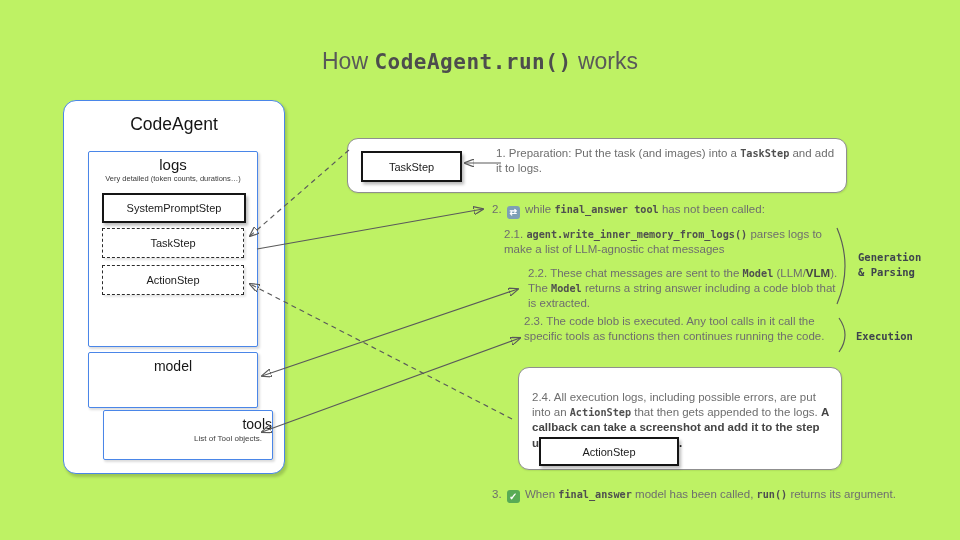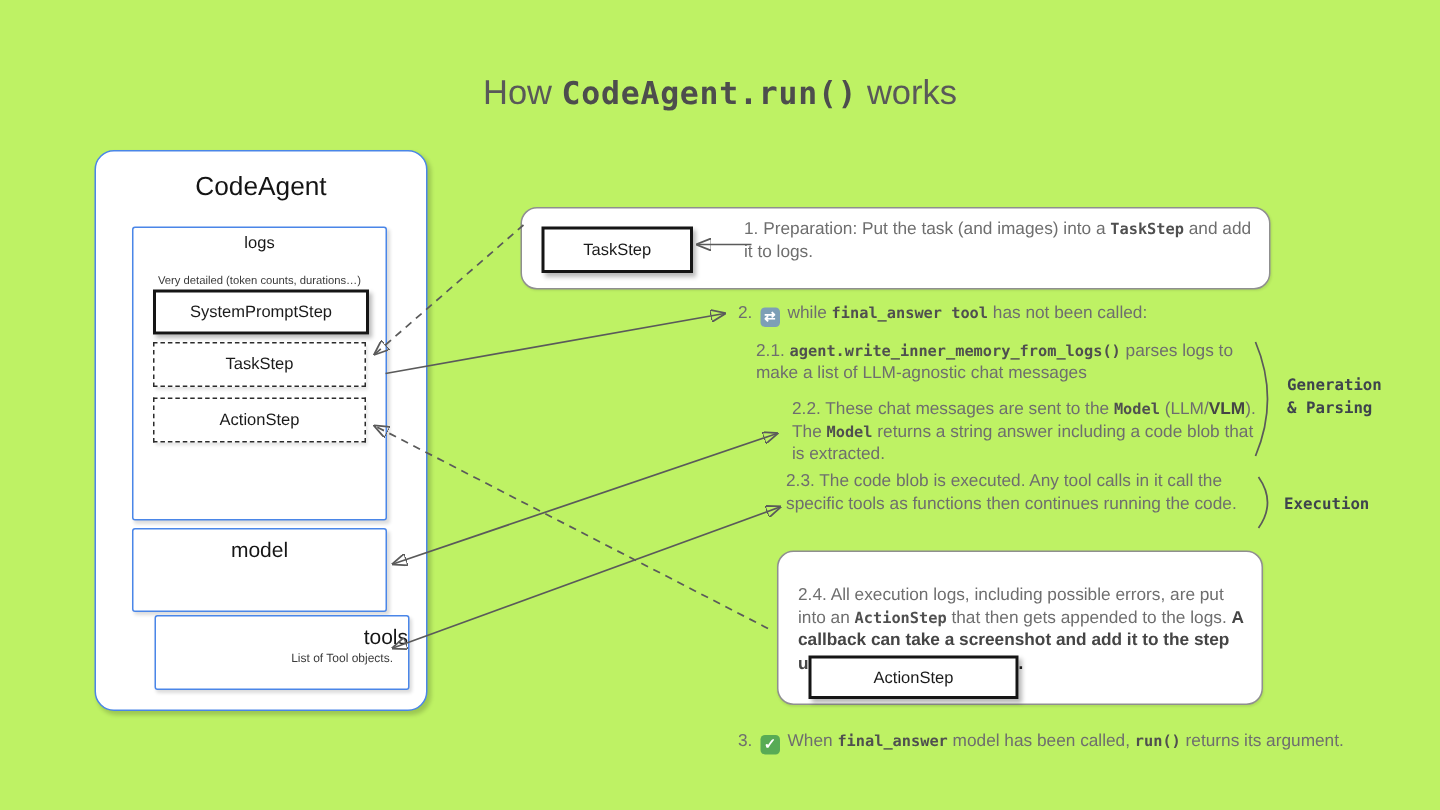--- a/index.html
+++ b/index.html
@@ -13,22 +13,22 @@
               color:#4d4d4d;letter-spacing:.5px;}
 
   
   .panel{position:absolute;left:63px;top:100px;width:220px;height:372px;background:#fff;
          border:1.6px solid #4a86e8;border-radius:13px;box-shadow:2px 2.5px 3px rgba(0,0,0,.18);}
   .panel-title{position:absolute;top:13px;left:0;width:100%;text-align:center;
                font-size:17.5px;color:#141414;}
   .bbox{position:absolute;background:#fff;border:1.5px solid #4a86e8;border-radius:2px;
         box-shadow:1.5px 2px 2.5px rgba(0,0,0,.14);text-align:center;}
   .logs-box{left:24px;top:50px;width:168px;height:194px;}
-  .logs-title{margin-top:4px;font-size:11px;color:#161616;}
-  .logs-sub{margin-top:14px;font-size:7.5px;color:#3a3a3a;}
+  .logs-title{margin-top:4px;font-size:15px;color:#161616;}
+  .logs-sub{margin-top:1px;font-size:7.5px;color:#3a3a3a;}
   .model-box{left:24px;top:251px;width:168px;height:54px;}
   .tools-box{left:39px;top:309px;width:168px;height:48px;text-align:right;}
   .sec-title{margin-top:5px;font-size:14px;color:#161616;}
   .sec-sub{margin-top:2px;font-size:8px;color:#3c3c3c;line-height:1.35;padding:0 10px;}
 
   
   .obj{position:absolute;background:#fff;border:2px solid #151515;display:flex;
        align-items:center;justify-content:center;font-size:11px;color:#1b1b1b;
        box-shadow:2px 2.5px 3px rgba(0,0,0,.28);}
   .obj-dashed{border:1.5px dashed #2b2b2b;box-shadow:1.5px 2px 2px rgba(0,0,0,.10);}

